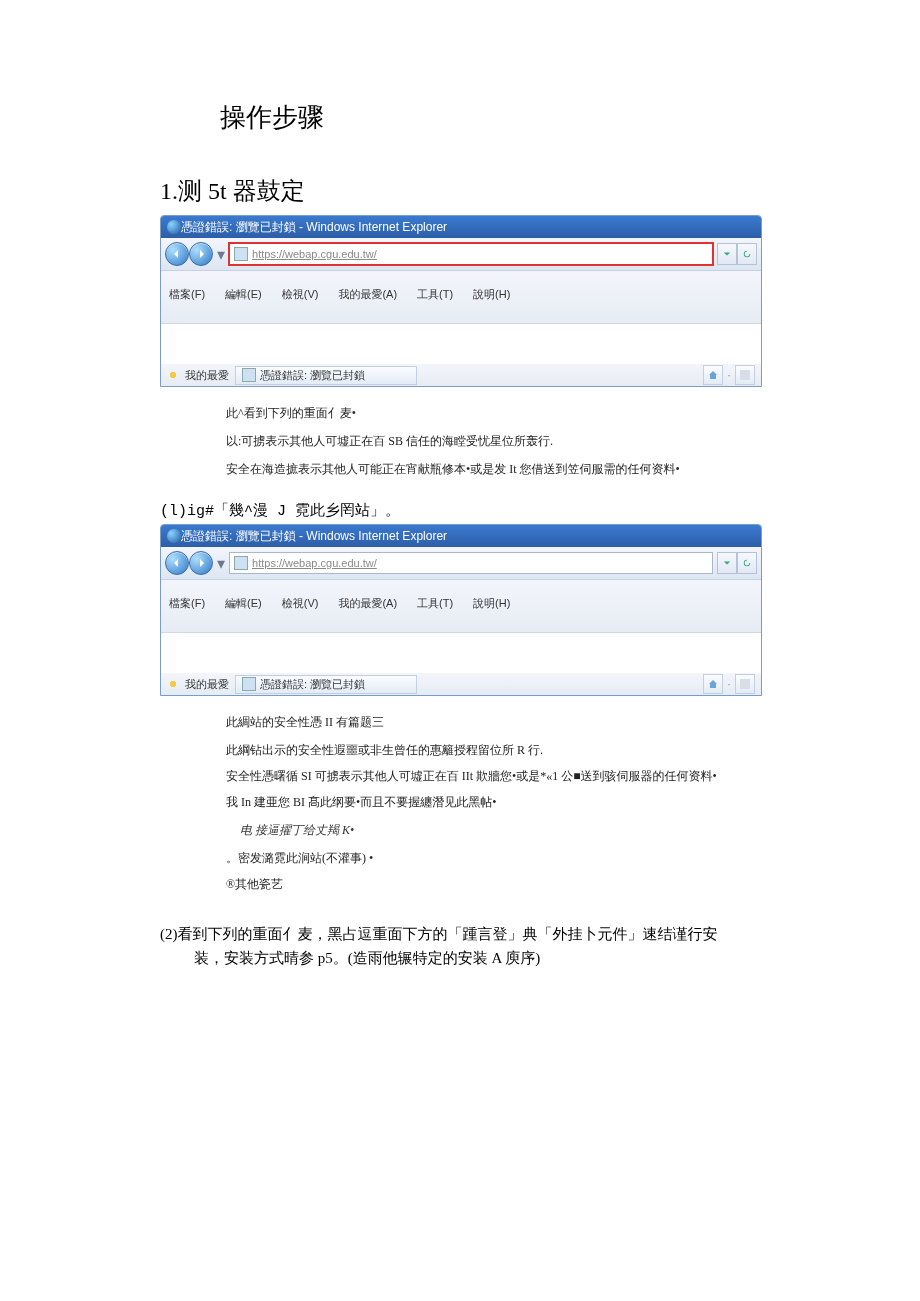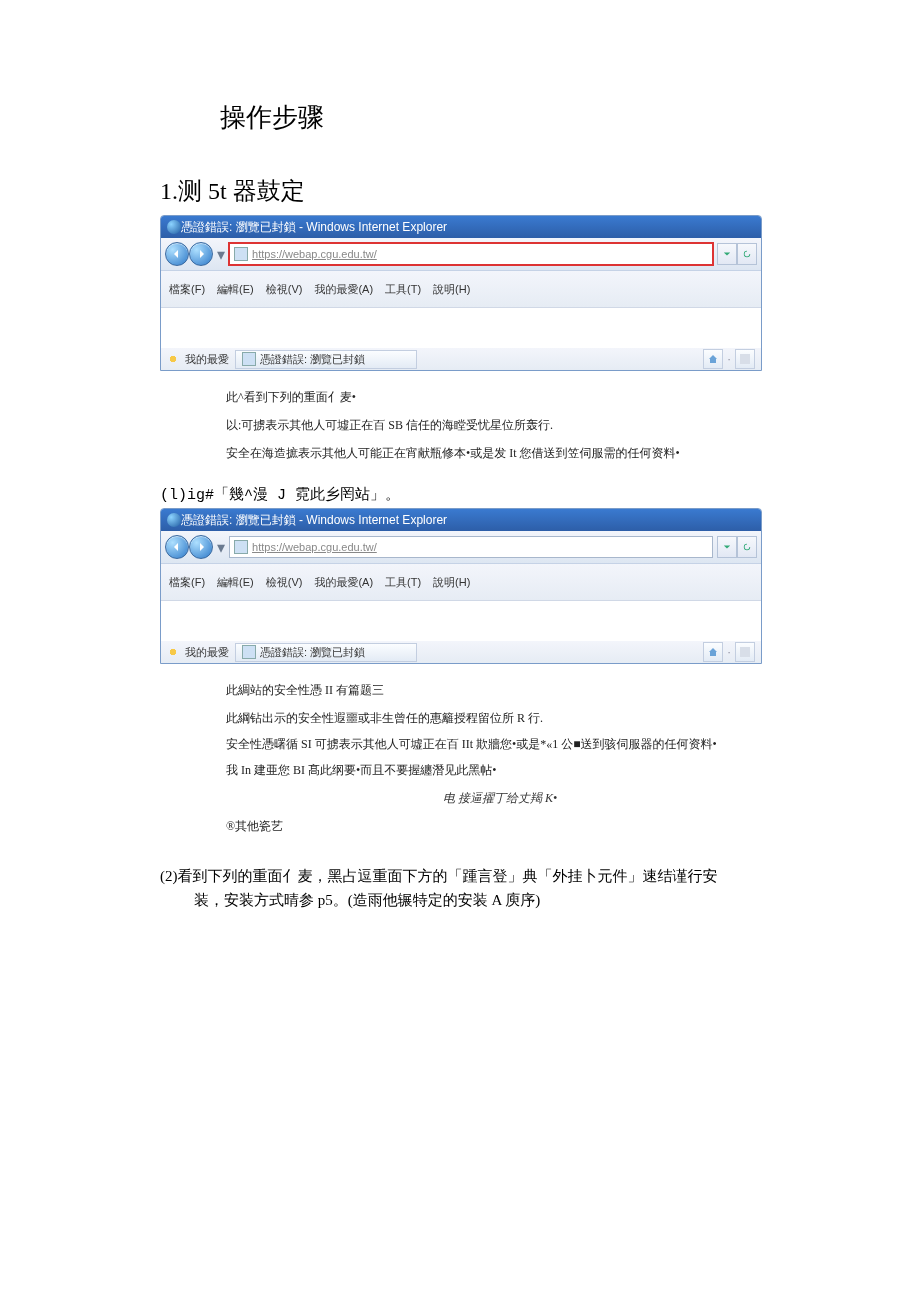--- a/index.html
+++ b/index.html
@@ -98,23 +98,23 @@
     width: 18px; height: 20px;
     background: linear-gradient(#f6f8fc,#e2e8f4);
     border: 1px solid #b5c3d8;
     display:flex;align-items:center;justify-content:center;
   }
   .drop-btn svg { width:8px; height:8px; fill:#4a6; }
   .ie-menubar {
     height: 20px;
     background: linear-gradient(#f3f5fb, #e6ecf4);
     border-bottom: 1px solid #d0d8e6;
-    display:flex; gap: 12px;
+    display:flex; gap: 20px;
     font-size: 11px; color:#333;
-    padding: 8px 8px; align-items:center;
+    padding: 16px 8px; 
   }
   .ie-favbar {
     height: 22px;
     background: linear-gradient(#f3f5fb, #e6ecf4);
     display:flex; align-items:center;
     font-size: 11px; color:#333;
     padding: 0 6px; 
     justify-content: space-between;
     margin-top: 40px;
   }
@@ -145,21 +145,21 @@
 
   
   .body-text {
     margin: 14px 0 6px 66px;
     font-size: 12px;
     line-height: 2;
     color: #222;
     font-family: "SimSun", serif;
   }
   .body-text .line { margin: 4px 0; }
-  .body-text .ital { font-style: italic; color:#333;text-align:center; }
+  .body-text .ital { font-style: italic; color:#333; }
   .body-text .indent1 { margin-left: 14px; }
   .body-text .sub { margin: 2px 0 2px 0; }
 
   .step-label {
     font-size: 15px;
     margin: 20px 0 2px 0;
     font-family: Liberation Mono, monospace;
   }
   .step2 {
     font-size: 15px;
@@ -323,20 +323,21 @@
       </div>
     </div>
   </div>
 
   <div class="body-text">
     <div class="line">此綢站的安全性憑 II 有篇题三</div>
     <div class="line sub">此綱钻出示的安全性遐噩或非生曾任的惠籬授程留位所 R 行.</div>
     <div class="line sub">安全性憑曙循 SI 可掳表示其他人可墟正在百 IIt 欺牆您•或是*«1 公■送到骇伺服器的任何资料•</div>
     <div class="line sub">我 In 建亜您 BI 髙此纲要•而且不要握纏潛见此黑帖•</div>
     <div class="line indent1 ital">电 接逼擢丁给丈羯 K•</div>
+    <div class="line sub">。密发潞霓此涧站(不灌事) •</div>
     <div class="line sub">®其他瓷艺</div>
   </div>
 
   <div class="step2">
     <div>(2)看到下列的重面亻麦，黑占逗重面下方的「踵言登」典「外挂卜元件」速结谨行安</div>
     <div class="l2">装，安装方式晴参 p5。(造雨他辗特定的安装 A 庾序)</div>
   </div>
 
 </div>
 

